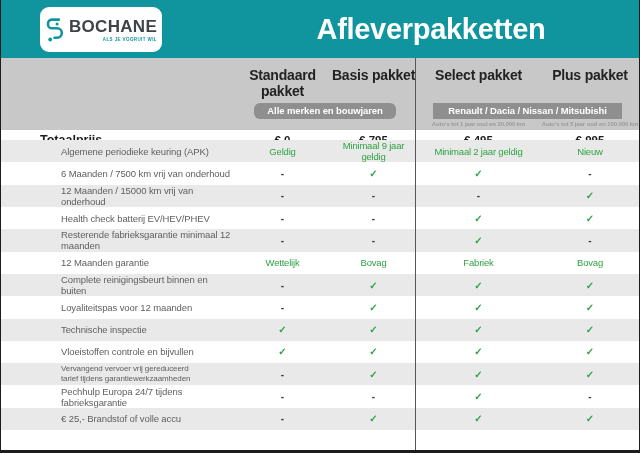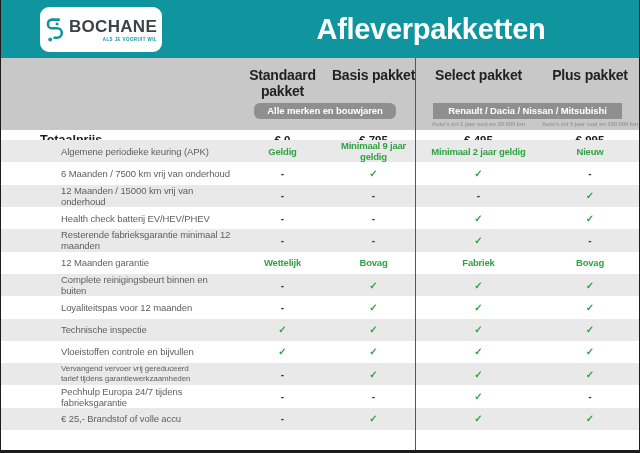--- a/index.html
+++ b/index.html
@@ -42,21 +42,21 @@
   
   .gap10 { height:10px; background:#fff; }
   .rows { height:290px; display:flex; flex-direction:column; }
   .frow { flex:1; display:grid; grid-template-columns:233px 97px 85px 125px 98px; align-items:center; background:#fff; }
   .frow.alt { background:#e9e9e9; }
   .flabel { padding-left:60px; font-size:9.5px; color:#5f5f5f; letter-spacing:-.1px; }
   .frow.small .flabel { font-size:8px; line-height:1.25; max-width:205px; }
   .fval { text-align:center; }
   .fval.check { color:#2fa344; font-size:10px; font-weight:bold; }
   .fval.dash { color:#3c3c3c; font-size:10px; font-weight:bold; }
-  .fval.gtext { color:#2fa344; font-size:9.5px; font-weight:bold; letter-spacing:-.2px; }
+  .fval.gtext { color:#2fa344; font-size:9.5px; font-weight:normal; letter-spacing:-.2px; }
   
   .divider { position:absolute; left:414px; top:58px; bottom:0; width:1px; background:#565656; }
 </style>
 </head>
 <body>
 
 <div class="app">
 
   <div class="topbar">
     <div class="logo-box">

